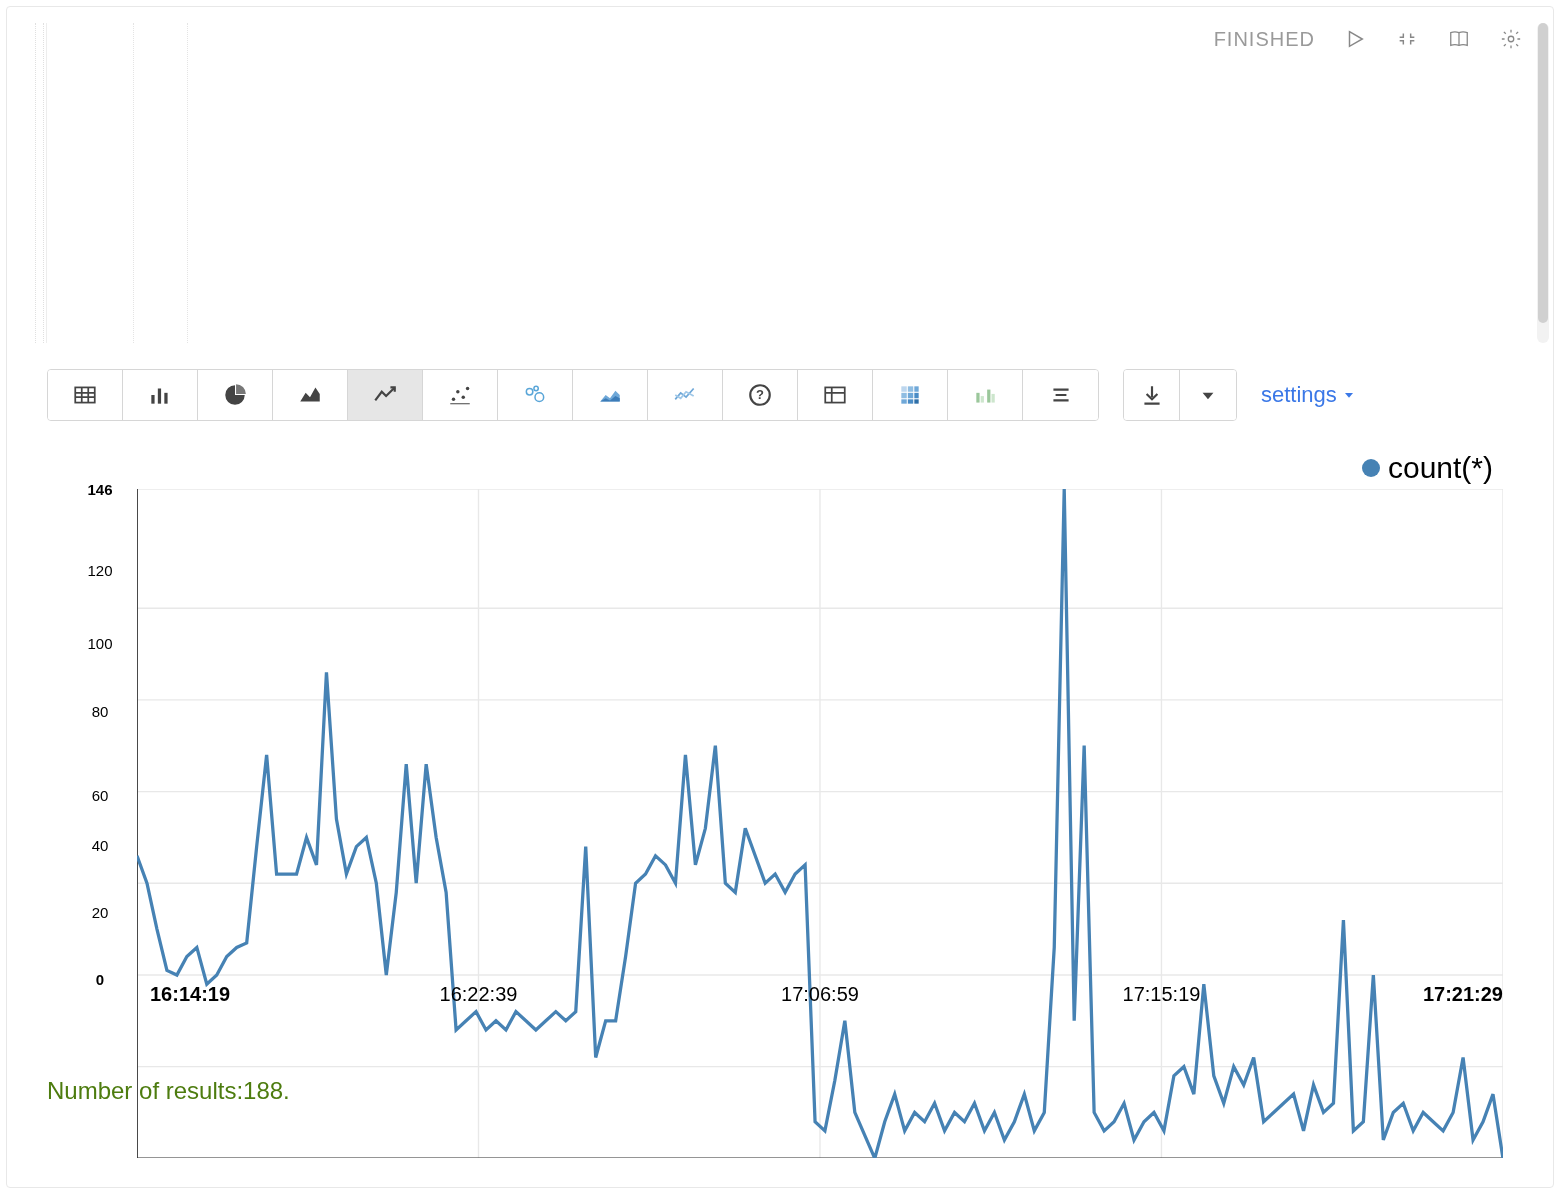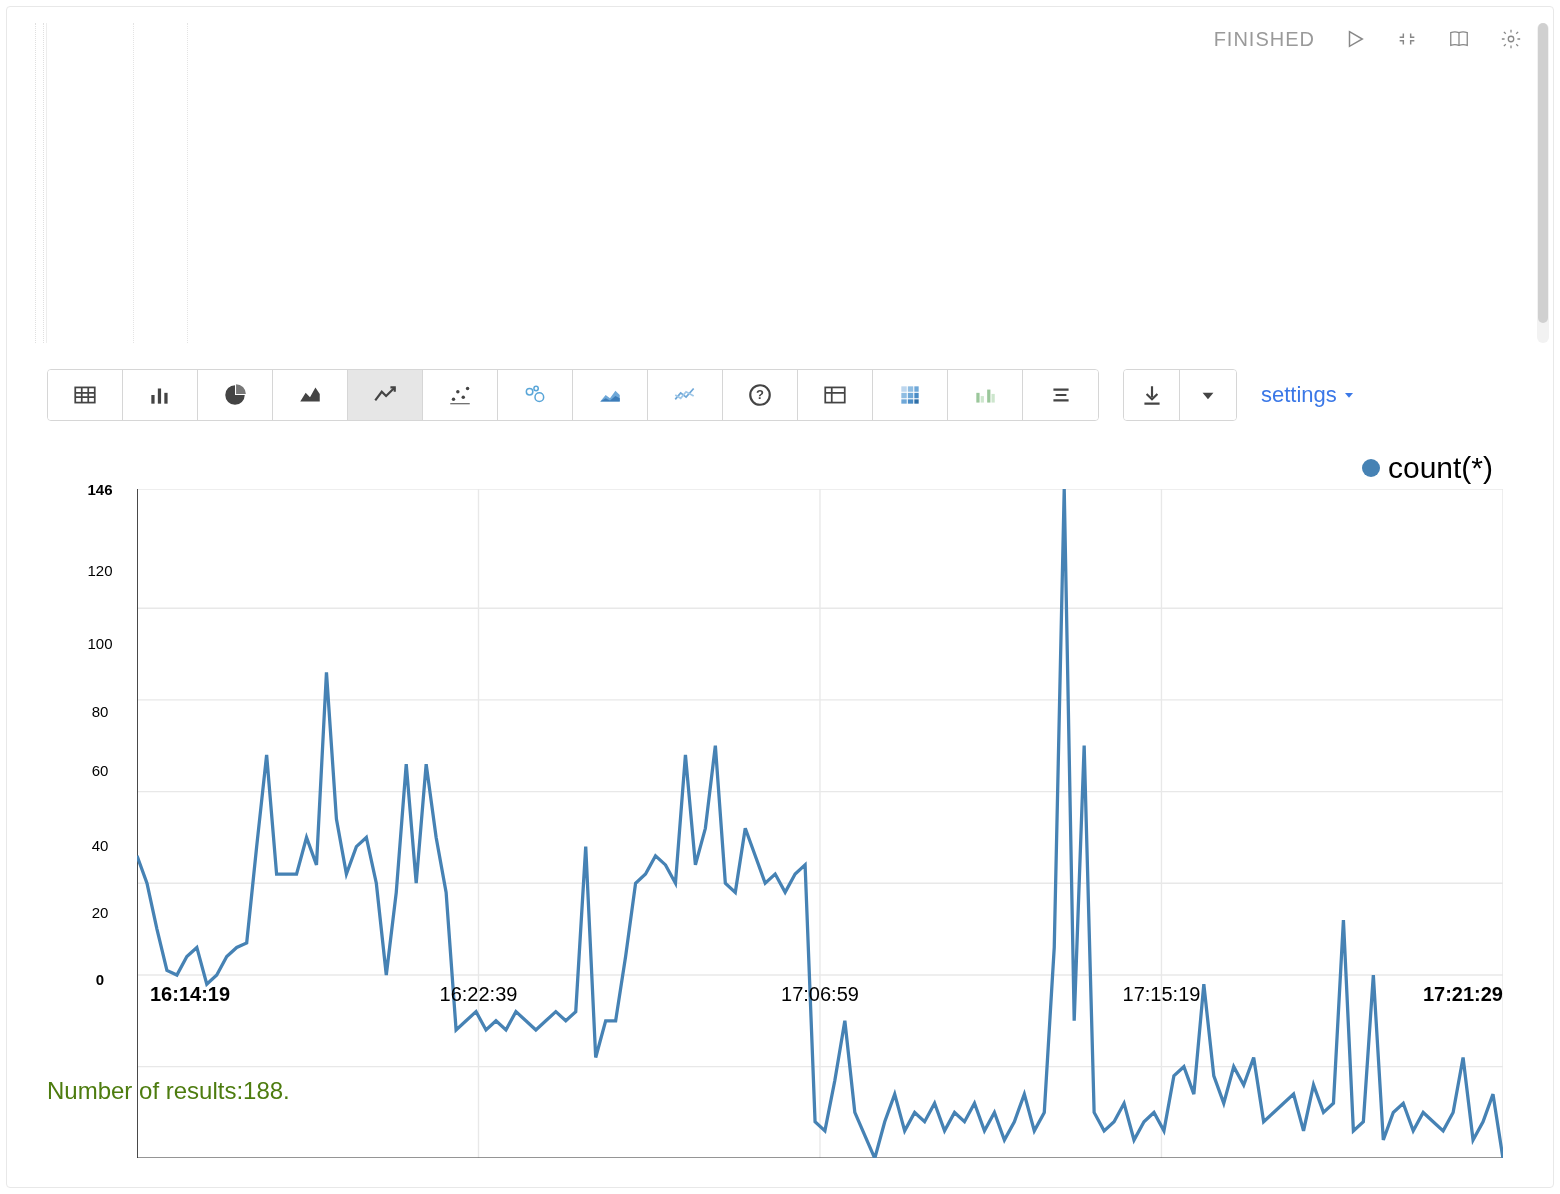--- a/index.html
+++ b/index.html
@@ -372,21 +372,21 @@
   <div class="legend">
     <span class="legend-swatch"></span>
     <span>count(*)</span>
   </div>
 
   <div class="chart-wrap">
     <div class="y-axis" id="y-axis">
         <div class="y-tick bold" style="top: 490px;">0</div>
         <div class="y-tick" style="top: 422.877px;">20</div>
         <div class="y-tick" style="top: 355.753px;">40</div>
-        <div class="y-tick" style="top: 281px;">60</div>
+        <div class="y-tick" style="top: 306px;">60</div>
         <div class="y-tick" style="top: 221.507px;">80</div>
         <div class="y-tick" style="top: 154.384px;">100</div>
         <div class="y-tick" style="top: 81px;">120</div>
         <div class="y-tick bold" style="top: 0px;">146</div>
       </div>
     <svg class="plot" id="plot" viewBox="0 0 1000 490" preserveAspectRatio="none">
       <g class="grid" id="grid">
           <line x1="0" x2="1000" y1="490" y2="490"></line>
           <line x1="0" x2="1000" y1="422.8767123287671" y2="422.8767123287671"></line>
           <line x1="0" x2="1000" y1="355.75342465753425" y2="355.75342465753425"></line>

